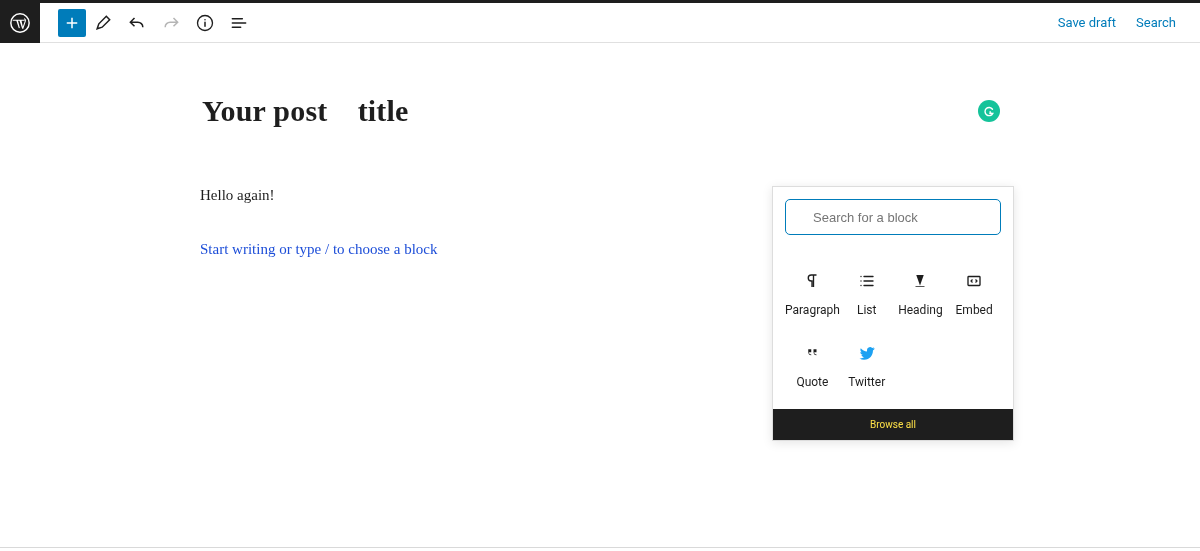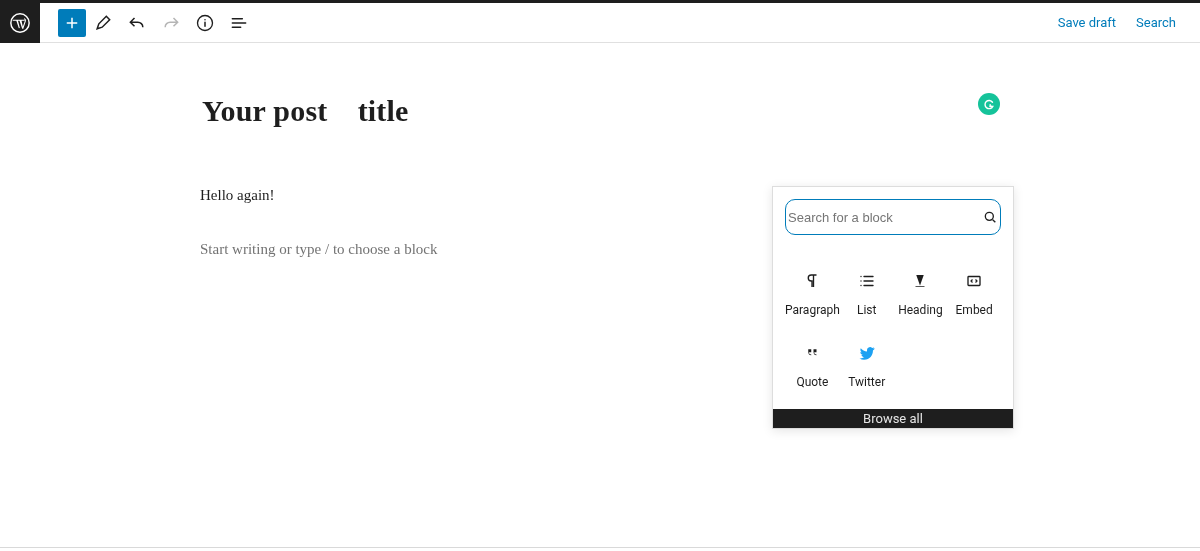--- a/index.html
+++ b/index.html
@@ -62,21 +62,21 @@
       text-decoration: none;
     }
     .editor-area {
       max-width: 800px;
       margin: 0 auto;
       padding: 50px 0 0;
       position: relative;
     }
     .title-row {
       display: flex;
-      align-items: flex-start;
+      align-items: center;
       justify-content: space-between;
       padding: 0 0 0 2px;
     }
     .title {
       font-family: Georgia, "Times New Roman", serif;
       font-weight: 700;
       font-size: 30px;
       letter-spacing: 0.2px;
       line-height: 1.2;
     }
@@ -94,21 +94,21 @@
       font-size: 15px;
       margin-top: 58px;
     }
     .placeholder-row {
       display: flex;
       align-items: center;
       justify-content: space-between;
       margin-top: 34px;
     }
     .placeholder-text {
-      color: #737373;
+      color: #1d4ed8;
       font-family: Georgia, "Times New Roman", serif;
       font-size: 15px;
       flex: 1;
     }
     .inline-add {
       width: 22px; height: 22px;
       background: #1e1e1e;
       display: flex;
       align-items: center;
       justify-content: center;
@@ -125,22 +125,22 @@
       box-shadow: 0 2px 10px rgba(0,0,0,0.1);
     }
     .inserter-search {
       padding: 12px;
     }
     .inserter-search-inner {
       border: 1.5px solid #007cba;
       height: 36px;
       display: flex;
       align-items: center;
-      padding: 0 2px;
-      border-radius: 10px;
+      padding: 0 27px;
+      border-radius: 5px;
     }
     .inserter-search-inner input {
       border: none;
       outline: none;
       flex: 1;
       font-size: 13px;
       color: #757575;
     }
     .inserter-search-inner input::placeholder { color: #757575; }
     .inserter-grid {
@@ -161,24 +161,24 @@
       width: 28px; height: 28px;
       display: flex;
       align-items: center;
       justify-content: center;
       margin-bottom: 8px;
     }
     .block-item .bi-icon svg { width: 18px; height: 18px; }
     .twitter svg { color: #1da1f2; fill:#1da1f2; }
     .browse-all {
       background: #1e1e1e;
-      color: #e5e5e5;
+      color: #fde047;
       text-align: center;
-      font-size: 13px;
-      padding: 2px 0;
+      font-size: 10px;
+      padding: 10px 0;
       cursor: pointer;
     }
     .canvas-bg {
       min-height: 505px;
       border-bottom: 1px solid #d9d9d9;
     }
   </style>
 </head>
 <body>
 

